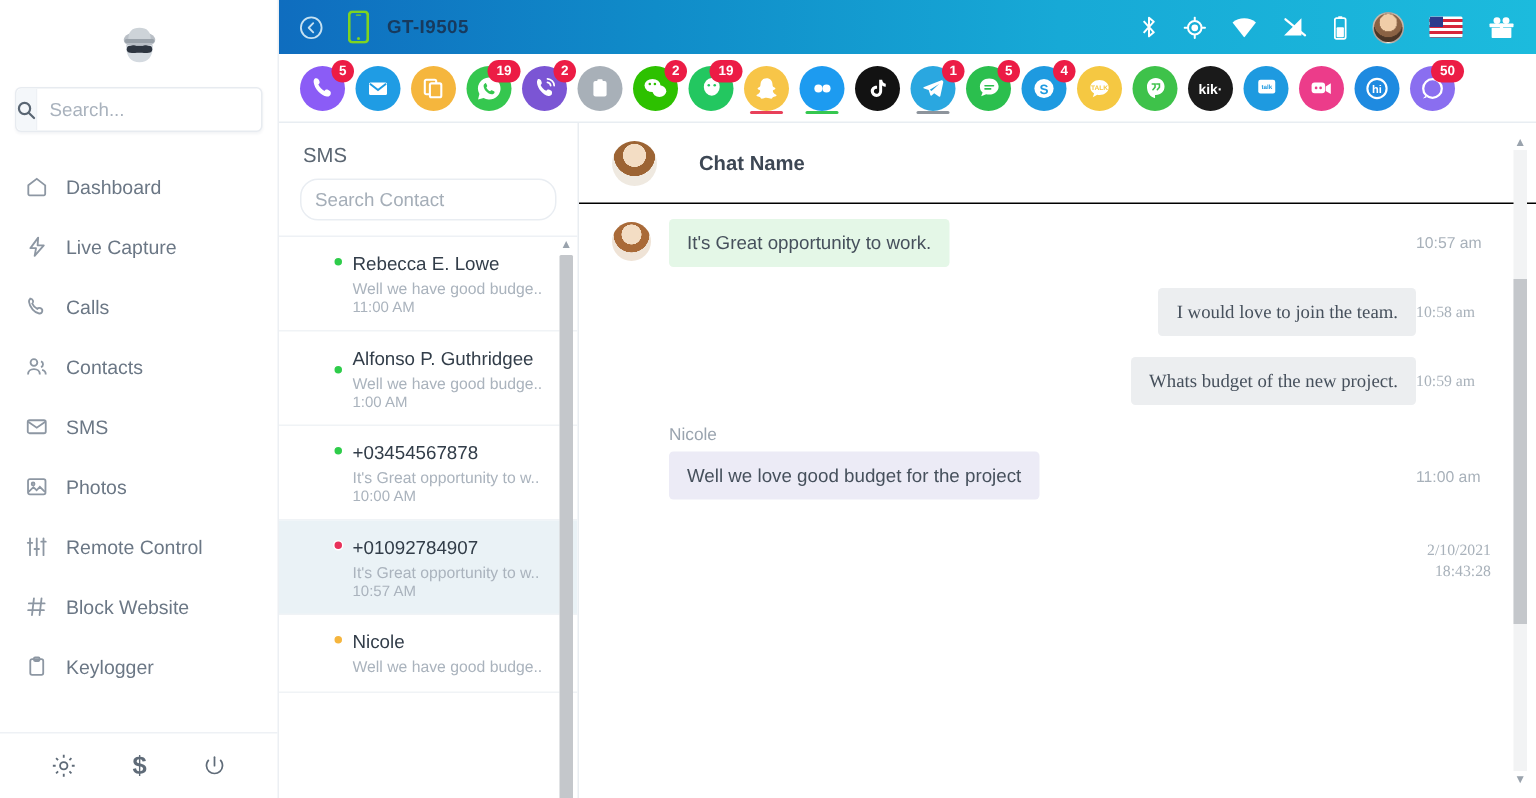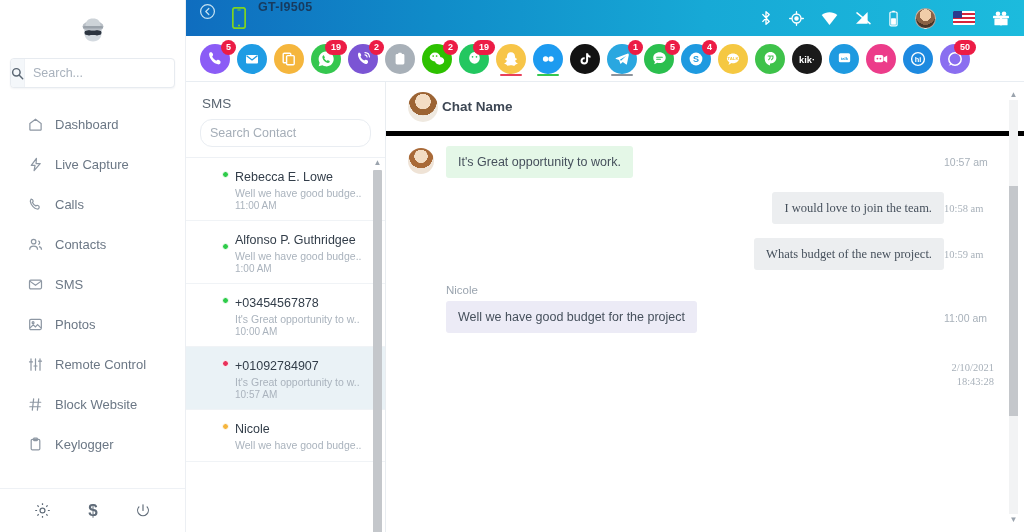--- a/index.html
+++ b/index.html
@@ -46,21 +46,21 @@
     border-radius: 4px 0 0 4px;
   }
   .search-input {
     border: none; outline: none; flex: 1;
     font-size: 12.5px; color: #9aa5b1;
     font-family: "Liberation Sans", sans-serif;
     padding-left: 8px; background: transparent;
   }
   .search-input::placeholder { color: #a9b2bd; }
 
-  .nav { flex: 1; padding-top: 2px; margin-left: 11px; }
+  .nav { flex: 1; padding-top: 2px; }
   .nav-item {
     height: 40px; display: flex; align-items: center; gap: 11px;
     padding-left: 16px; cursor: pointer;
     font-size: 13px; color: #6b7785;
   }
   .nav-ico { width: 17px; height: 17px; display: flex; align-items: center; justify-content: center; color: #8d97a3; flex: 0 0 17px;}
   .nav-label { white-space: nowrap; }
 
   .sidebar-footer {
     height: 44px; border-top: 1px solid #eef1f5;
@@ -70,21 +70,21 @@
   .foot-btn { color: #5f6b78; display:flex; align-items:center; justify-content:center; cursor: pointer;}
   .foot-btn.dollar { font-size: 17px; font-weight: bold; }
 
   
   .right { flex: 1; display: flex; flex-direction: column; min-width: 0; }
 
   
   .statusbar {
     height: 36px; flex: 0 0 36px;
     background: linear-gradient(90deg, #0f6dbf 0%, #108cc9 30%, #17a9d6 62%, #1cbbdd 100%);
-    display: flex; padding: 0 14px 0 10px;
+    display: flex; align-items: center; padding: 0 14px 0 10px;
     color: #fff;
   }
   .sb-back { width: 22px; height:22px; display:flex; align-items:center; justify-content:center; cursor:pointer; opacity:.95;}
   .sb-phone { margin-left: 14px; display:flex; align-items:center; }
   .sb-device {
     margin-left: 12px; font-size: 12.5px; font-weight: bold;
     color: #173a5e; letter-spacing: .3px;
   }
   .sb-right { margin-left: auto; display: flex; align-items: center; gap: 17px; }
   .sb-ico { display:flex; align-items:center; justify-content:center; color:#fff; }
@@ -191,21 +191,21 @@
   .csb-track { position:absolute; left:0; top:10px; bottom:10px; width:9px; background: #fff; }
   .csb-thumb {
     position:absolute; left:0; top:12px; width:9px; height: 396px;
     background: #c4c7cb; border-radius: 1px;
   }
 
   
   .chat { flex: 1; background: #fff; display: flex; flex-direction: column; min-width: 0; position: relative; }
   .chat-head {
     height: 54px; flex: 0 0 54px; display: flex; align-items: center;
-    gap: 4px; padding: 0 22px; border-bottom: 5px solid #000000;
+    gap: 28px; padding: 0 22px; border-bottom: 1px solid #000000;
   }
   .chat-avatar {
     width: 30px; height: 30px; border-radius: 50%; overflow: hidden; background: #e3e7eb;
   }
   .chat-name { font-size: 13.5px; font-weight: bold; color: #3d4754; }
 
   .chat-body { flex: 1; position: relative; overflow: hidden; padding: 10px 30px 4px 22px; }
   .msg-row { display: flex; align-items: flex-start; margin-bottom: 14px; }
   .msg-row.out { justify-content: flex-end; font-family: Liberation Serif, serif; }
   .m-avatar {
@@ -751,21 +751,21 @@
 
           <div class="msg-row out">
             <div class="bubble grey">Whats budget of the new project.</div>
             <span class="m-time">10:59 am</span>
           </div>
 
           <div class="msg-row" style="margin-bottom:18px">
             <span class="m-avatar" style="background:transparent"></span>
             <div class="bubble-col">
               <span class="sender-label">Nicole</span>
-              <div class="bubble lilac">Well we have good budget for the project</div>
+              <div class="bubble lilac">Well we love good budget for the project</div>
             </div>
             <span class="m-time" style="margin-left:auto;align-self:flex-end;margin-bottom:9px">11:00 am</span>
           </div>
 
           <div class="msg-row out">
             <span class="m-time stack">
               <span>2/10/2021</span><br>
               <span>18:43:28</span>
             </span>
           </div>

